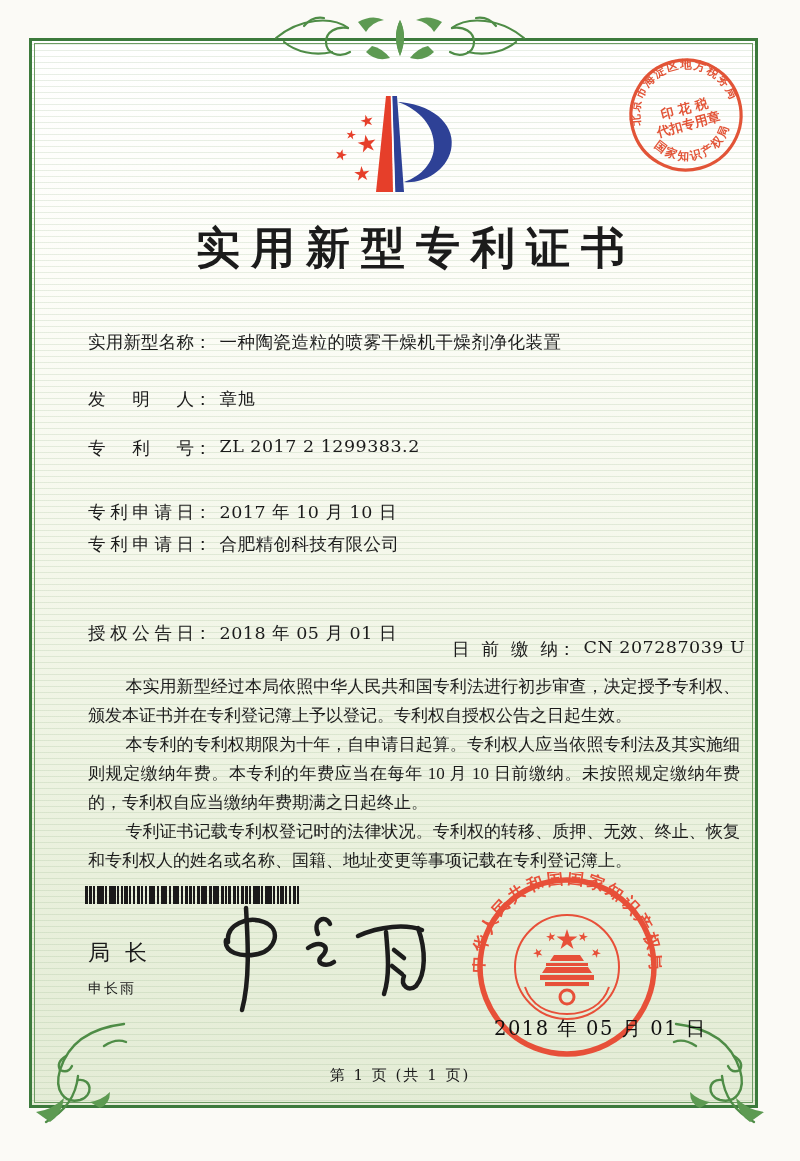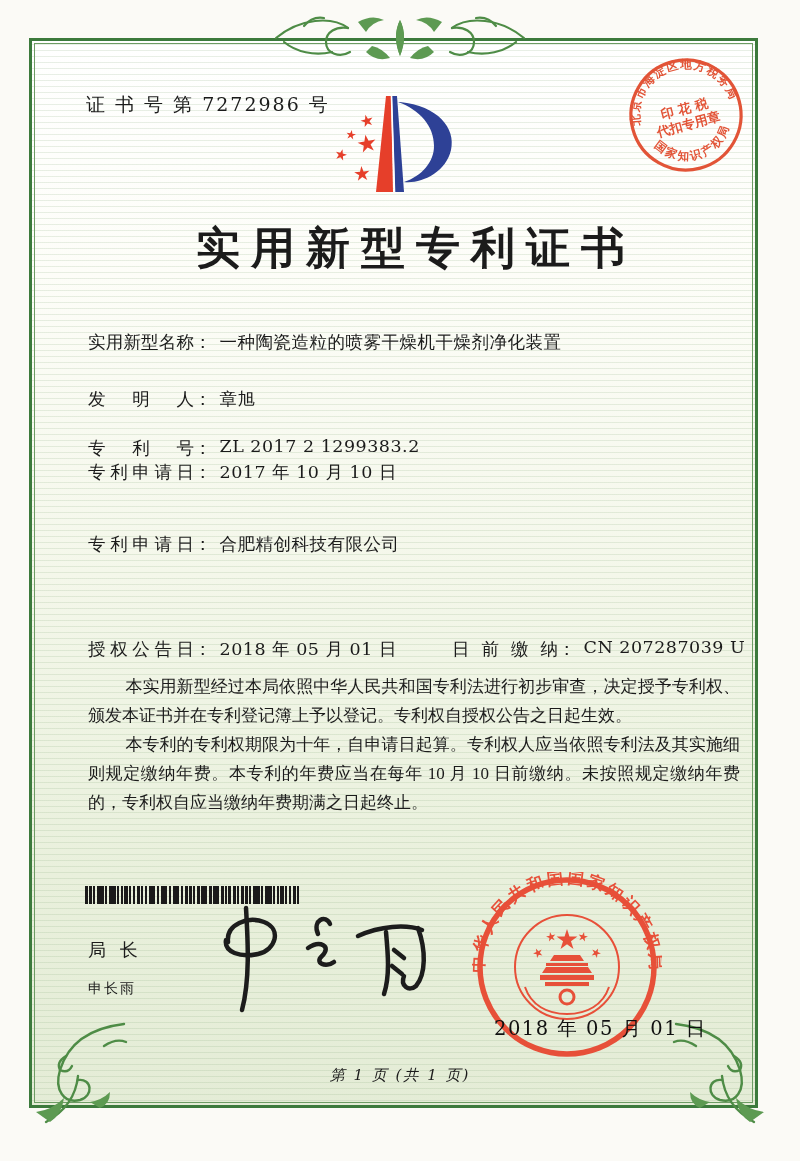--- a/index.html
+++ b/index.html
@@ -73,35 +73,35 @@
   
   .barcode{
     position:absolute;left:85px;top:886px;width:214px;height:18px;
     background:
       repeating-linear-gradient(90deg,#1a1a1a 0 2px,transparent 2px 4px),
       repeating-linear-gradient(90deg,#1a1a1a 0 1px,transparent 1px 6px),
       repeating-linear-gradient(90deg,#1a1a1a 0 3px,transparent 3px 13px);
   }
 
   
-  .signer-title{position:absolute;left:88px;top:938px;font-size:18px;letter-spacing:4px;}
+  .signer-title{position:absolute;left:88px;top:938px;font-size:22px;letter-spacing:4px;}
   .signer-name{position:absolute;left:88px;top:980px;font-size:14px;letter-spacing:2px;}
   .signature{position:absolute;left:190px;top:902px;}
 
   
   .seal{position:absolute;left:472px;top:872px;}
   .seal-date{
     position:absolute;left:494px;top:1015px;
     font-size:19.5px;letter-spacing:1.5px;color:#101010;z-index:5;
   }
 
   
   .footer{
     position:absolute;left:0;top:1066px;width:800px;
-    text-align:center;font-size:15px;letter-spacing:2px;font-style:italic;
+    text-align:center;font-size:15px;letter-spacing:2px;
   }
 </style>
 </head>
 <body>
 
 <div class="page">
 
   <div class="paper"></div>
   <div class="frame-outer">
     <div class="frame-inner"></div>
@@ -140,21 +140,20 @@
     <g fill="none" stroke="#4e8c46" stroke-width="2.4" stroke-linecap="round">
       <path d="M104,8 C70,12 48,28 40,54 C34,74 44,88 60,84 C74,80 72,62 58,64"></path>
       <path d="M26,106 C44,96 56,80 58,60"></path>
       <path d="M84,30 q12,-8 22,-4"></path>
       <path d="M16,96 q16,-2 28,-14 q-2,16 -14,24 z" fill="#5d9a52" stroke="none"></path>
       <path d="M70,86 q12,-2 20,-10 q0,12 -10,16 z" fill="#5d9a52" stroke="none"></path>
       <path d="M46,40 q-10,6 -6,14 q8,4 12,-4"></path>
     </g>
   </svg>
 
-  <div class="cert-no">证 书 号 第 7272986 号</div>
 
   <svg class="tax-stamp" width="126" height="126" viewBox="-63 -63 126 126">
     <defs>
       <path id="taxArcT" d="M -44,16 A 46.8,46.8 0 1 1 44,16"></path>
       <path id="taxArcB" d="M -40,20 A 44.7,44.7 0 0 0 40,20"></path>
     </defs>
     <g transform="rotate(-15)" fill="#e25437">
       <circle r="55" fill="none" stroke="#e25437" stroke-width="3.2"></circle>
       <text font-size="11.5" font-weight="bold" letter-spacing="1.5">
         <textPath href="#taxArcT" startOffset="50%" text-anchor="middle">北京市海淀区地方税务局</textPath>
@@ -185,36 +184,37 @@
 
   <div class="row" style="top:330px">
     <span class="flabel">实用新型名称</span><span class="fcolon">：</span><span class="fvalue">一种陶瓷造粒的喷雾干燥机干燥剂净化装置</span>
   </div>
   <div class="row" style="top:387px">
     <span class="flabel">发明人</span><span class="fcolon">：</span><span class="fvalue">章旭</span>
   </div>
   <div class="row" style="top:436px">
     <span class="flabel">专利号</span><span class="fcolon">：</span><span class="fvalue">ZL 2017 2 1299383.2</span>
   </div>
-  <div class="row" style="top:460px">
+  <div class="row" style="top:500px">
     <span class="flabel">专利申请日</span><span class="fcolon">：</span><span class="fvalue">2017 年 10 月 10 日</span>
   </div>
   <div class="row" style="top:532px">
     <span class="flabel">专利申请日</span><span class="fcolon">：</span><span class="fvalue">合肥精创科技有限公司</span>
   </div>
-  <div class="row" style="top:637px">
+  <div class="row" style="top:621px">
     <span class="flabel">授权公告日</span><span class="fcolon">：</span><span class="fvalue">2018 年 05 月 01 日</span>
   </div>
   <div class="row row-7R" style="top:637px">
     <span class="flabel">日前缴纳</span><span class="fcolon">：</span><span class="fvalue">CN 207287039 U</span>
   </div>
 
   <div class="paras">
     <p>本实用新型经过本局依照中华人民共和国专利法进行初步审查，决定授予专利权、颁发本证书并在专利登记簿上予以登记。专利权自授权公告之日起生效。</p>
     <p>本专利的专利权期限为十年，自申请日起算。专利权人应当依照专利法及其实施细则规定缴纳年费。本专利的年费应当在每年 10 月 10 日前缴纳。未按照规定缴纳年费的，专利权自应当缴纳年费期满之日起终止。</p>
+    <p>专利证书记载专利权登记时的法律状况。专利权的转移、质押、无效、终止、恢复和专利权人的姓名或名称、国籍、地址变更等事项记载在专利登记簿上。</p>
   </div>
 
   <div class="barcode"></div>
 
   <div class="signer-title">局 长</div>
   <div class="signer-name">申长雨</div>
 
   <svg class="signature" width="240" height="115" viewBox="0 0 240 115">
     <g fill="none" stroke="#1c1c1c" stroke-width="4.5" stroke-linecap="round">
       <path d="M38,40 C36,22 58,14 74,20 C92,27 86,48 68,52 C50,56 34,50 36,38"></path>

